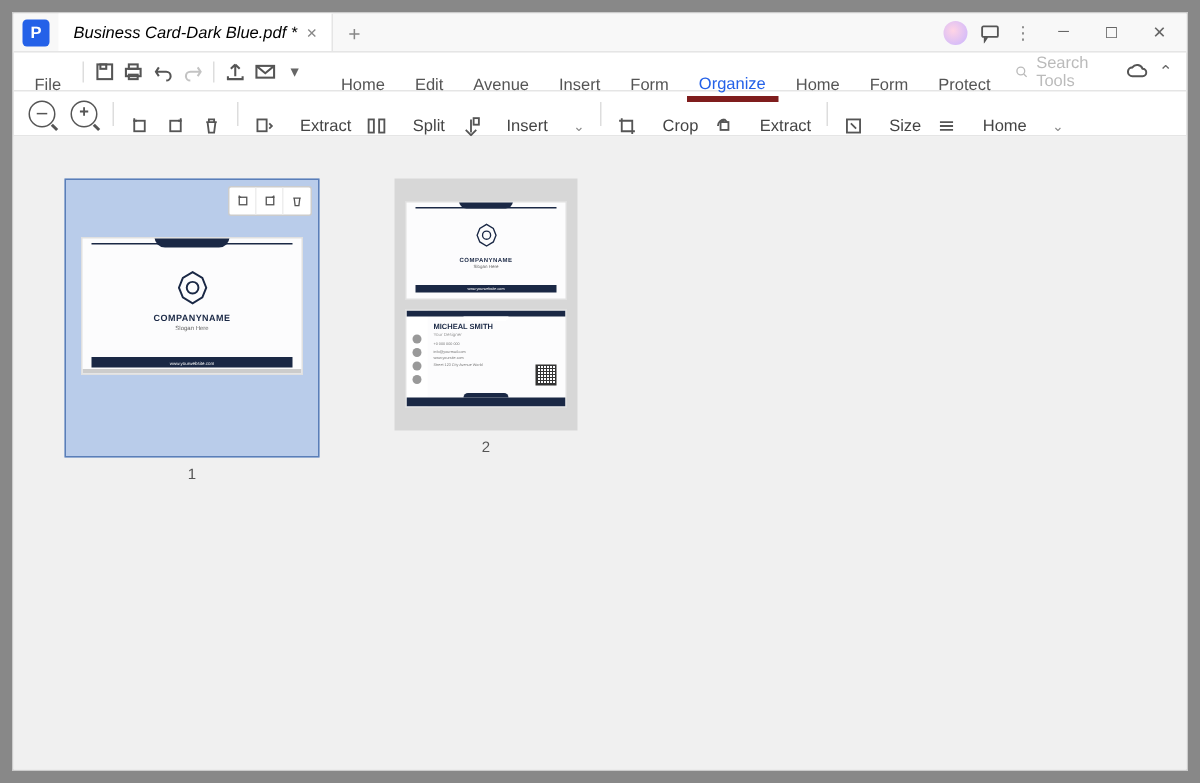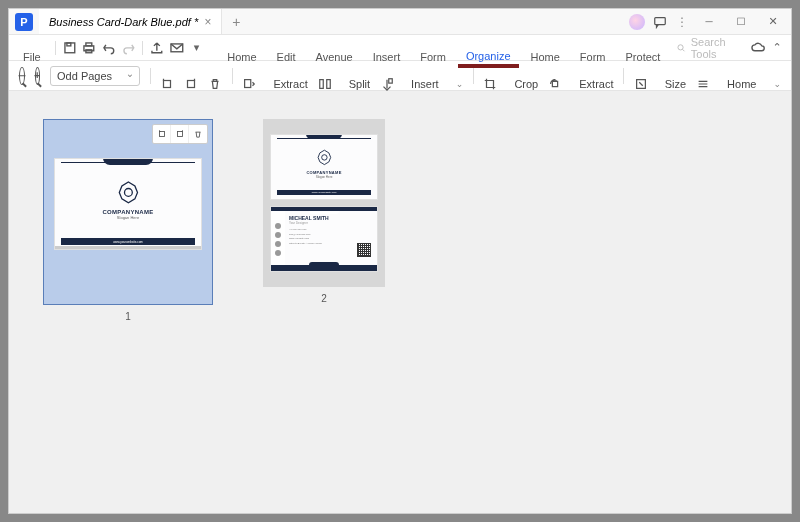--- a/index.html
+++ b/index.html
@@ -174,23 +174,20 @@
         <svg class="ic" viewBox="0 0 16 16">
           <path d="M5 11a3 3 0 010-6 4 4 0 017 1 2.5 2.5 0 010 5H5z"></path>
         </svg>
       </div>
     <div class="btnico">⌃</div>
   </div>
 
   <div class="toolbar">
     <div class="zoom-btn minus"></div>
     <div class="zoom-btn plus"></div>
-    <div class="dropdown">
-        <span>Odd Pages</span>
-      </div>
     <div class="vsep"></div>
     <div class="tico">
         <svg class="ic" viewBox="0 0 16 16">
           <rect x="4" y="4" width="8" height="8"></rect>
           <path d="M4 2v2h2"></path>
         </svg>
       </div>
     <div class="tico">
         <svg class="ic" viewBox="0 0 16 16">
           <rect x="4" y="4" width="8" height="8"></rect>

